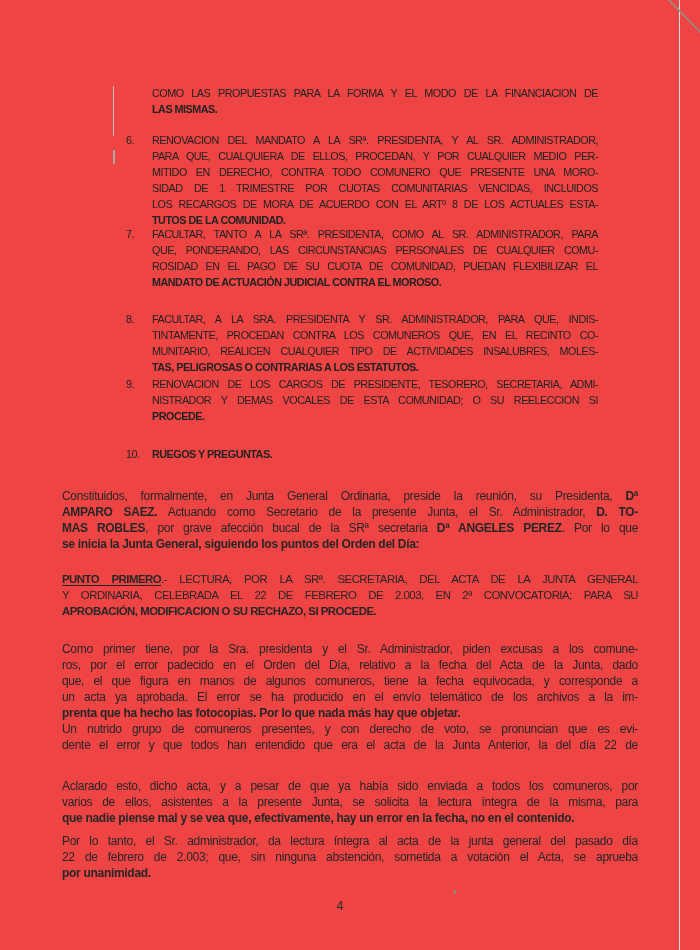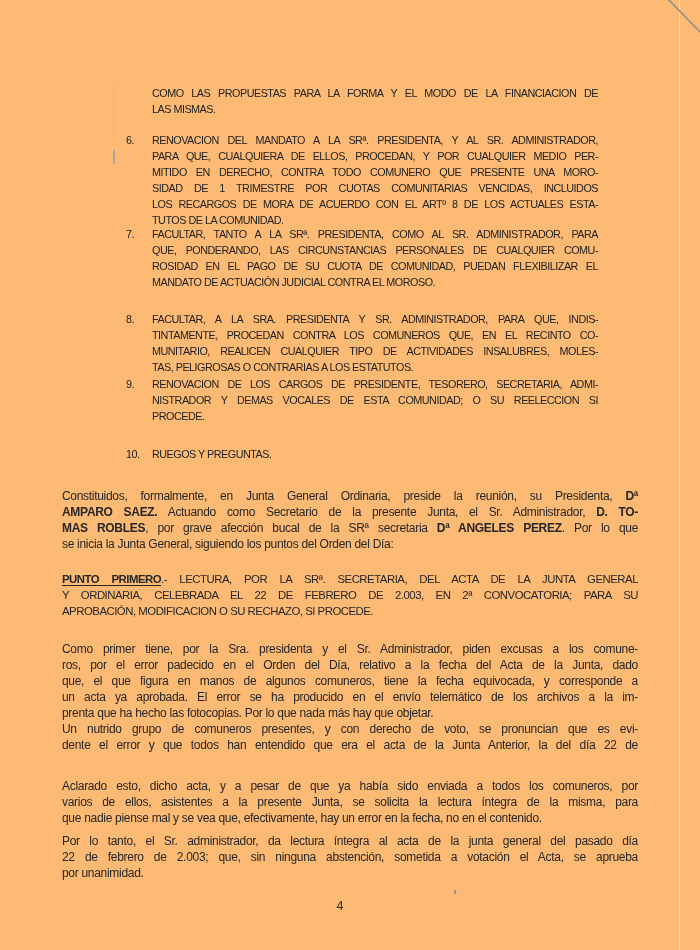--- a/index.html
+++ b/index.html
@@ -38,32 +38,32 @@
     position:absolute;
     left:62px;width:576px;
     font-size:12px;
     letter-spacing:-0.3px;
     line-height:16px;
     color:#262626;
   }
   .para.p-upper{font-size:11.4px;letter-spacing:-0.5px;}
   
   .line{text-align:justify;text-align-last:justify;}
-  .line.last{text-align-last:left;}
+  .line.last{text-align-last:left;font-weight:bold;}
   b.u{text-decoration:underline;text-underline-offset:2px;}
   
   #page-number{
     position:absolute;left:300px;top:899px;width:80px;
     text-align:center;font-size:12.5px;color:#2c2c2c;
   }
 </style>
 </head>
 <body>
 
-<div id="page" style="background: #fdba74; color: rgb(39, 39, 39);">
+<div id="page" style="background: #ef4444; color: rgb(39, 39, 39);">
 
   <div class="artifact" id="left-mark-1"></div>
   <div class="artifact" id="left-mark-2"></div>
   <div class="artifact" id="right-edge-line"></div>
   <svg class="artifact" id="corner-svg" viewBox="0 0 50 45">
     <line x1="17" y1="0" x2="52" y2="36" stroke="#90908a" stroke-width="1.6"></line>
   </svg>
   <div class="artifact" id="stray-dot"></div>
 
   <div class="agenda-block" id="item5-cont" style="top:85px">

